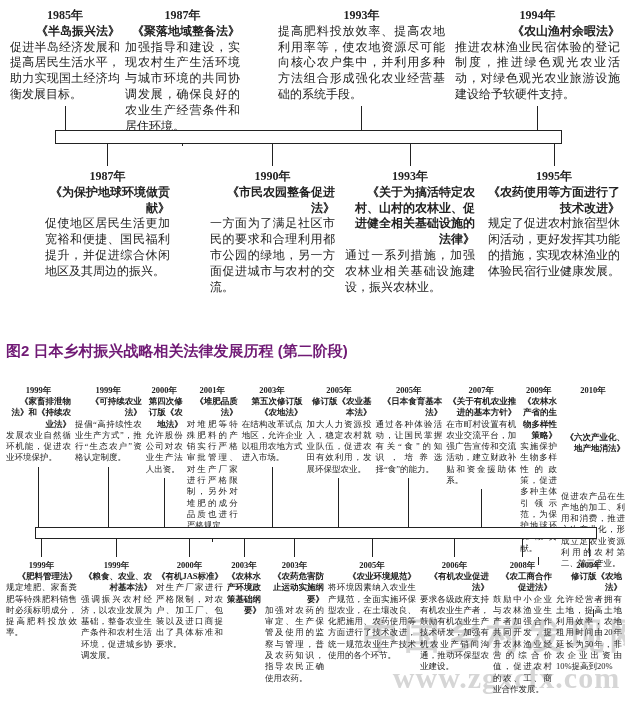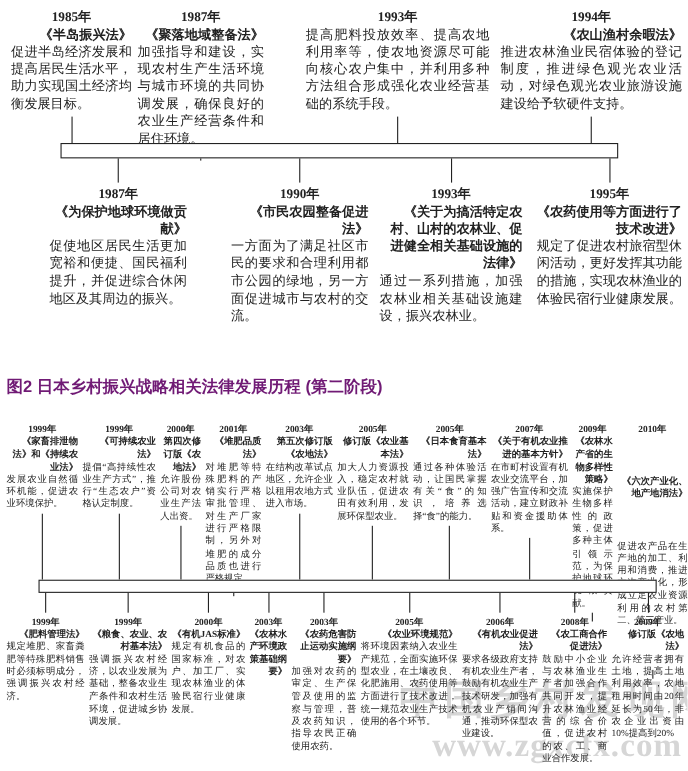--- a/index.html
+++ b/index.html
@@ -193,33 +193,33 @@
     </div>
   </div>
 
   <div class="band band2"></div>
 
   <div class="row t2 t2-bot">
     <div class="col">
       <div class="tick tick-up"></div>
       <div class="yr">1999年</div>
       <div class="tt">《肥料管理法》</div>
-      <div class="bd">规定堆肥、家畜粪肥等特殊肥料销售时必须标明成分，强调振兴农村经济。</div>
+      <div class="bd">规定堆肥、家畜粪肥等特殊肥料销售时必须标明成分，提高肥料投放效率。</div>
     </div>
     <div class="col">
       <div class="tick tick-up"></div>
       <div class="yr">1999年</div>
       <div class="tt">《粮食、农业、农村基本法》</div>
       <div class="bd">强调振兴农村经济，以农业发展为基础，整备农业生产条件和农村生活环境，促进城乡协调发展。</div>
     </div>
     <div class="col">
       <div class="tick tick-up"></div>
       <div class="yr">2000年</div>
       <div class="tt">《有机JAS标准》</div>
-      <div class="bd">规定有机食品的国家标准，对农户、加工厂、实现农林渔业的体验民宿行业健康发展。</div>
+      <div class="bd">对生产厂家进行严格限制，对农户、加工厂、包装以及进口商提出了具体标准和要求。</div>
     </div>
     <div class="col">
       <div class="tick tick-up"></div>
       <div class="yr">2003年</div>
       <div class="tt">《农林水产环境政策基础纲要》</div>
       <div class="bd"></div>
     </div>
     <div class="col">
       <div class="tick tick-up"></div>
       <div class="yr">2003年</div>

